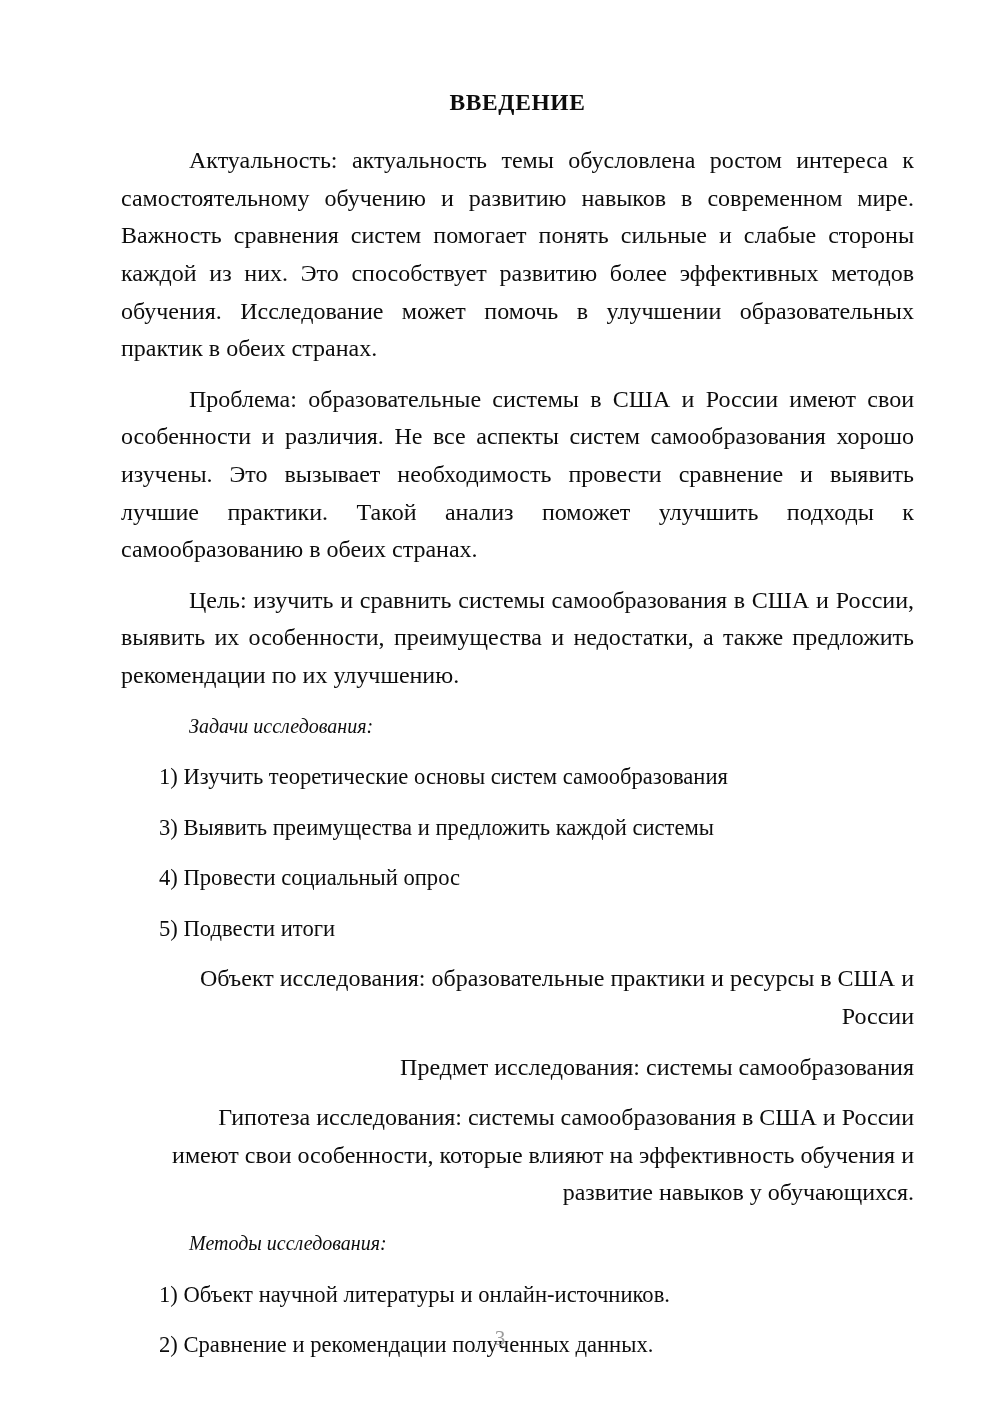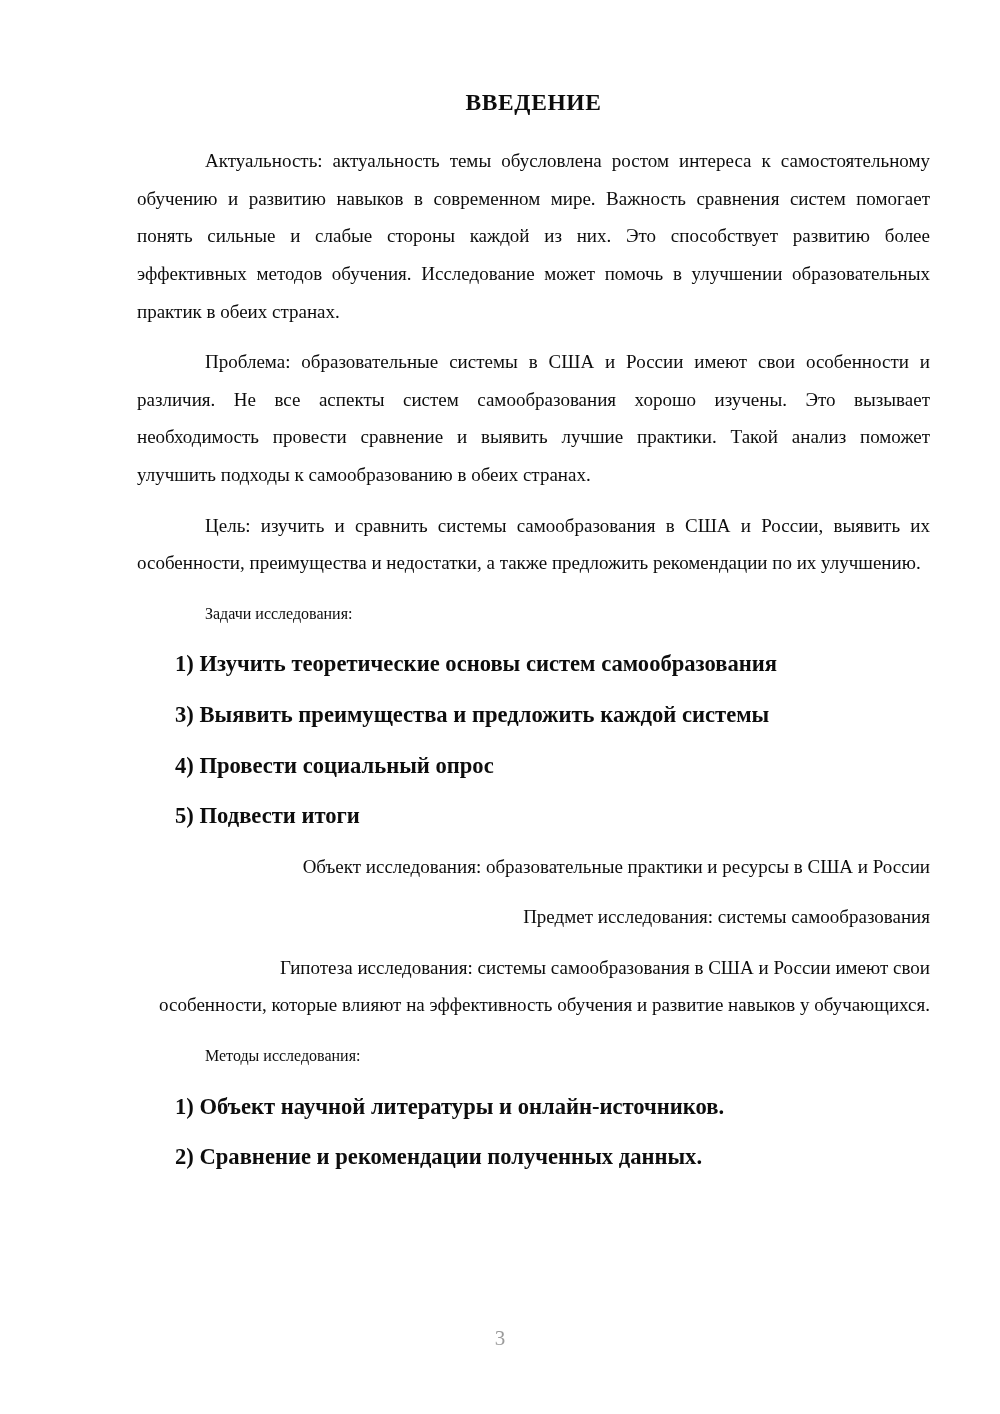--- a/index.html
+++ b/index.html
@@ -16,62 +16,62 @@
     margin: 0 auto;
     background: #ffffff;
     box-sizing: border-box;
     overflow: hidden;
     font-family: "Liberation Serif", "DejaVu Serif", serif;
     color: #0d0d0d;
   }
 
   .content {
     position: absolute;
-    left: 137px;
+    left: 121px;
     top: 88px;
     width: 793px;
   }
 
   .doc-title {
     font-size: 23.5px;
     font-weight: bold;
     text-align: center;
     letter-spacing: 0.6px;
     margin: 0 0 26px 0;
     line-height: 1.2;
   }
 
   .para {
-    font-size: 19px;
+    font-size: 24px;
     line-height: 37.6px;
     text-align: justify;
     text-justify: inter-word;
     text-indent: 68px;
     margin: 0 0 13px 0;
     hyphens: none;
   }
 
   
   .para.ragged {
     text-align: right;
   }
 
   .lead-in {
-    font-size: 16px;
+    font-size: 20px;
     line-height: 37.6px;
     text-indent: 68px;
     margin: 0 0 13px 0;
     text-align: left;
+    font-style: italic;
   }
 
   .numbered-list {
     list-style: none;
     margin: 0 0 13px 0;
     padding: 0;
-    font-weight: bold;
   }
 
   .numbered-list li {
     font-size: 22.6px;
     line-height: 37.6px;
     margin: 0 0 13px 0;
     padding-left: 38px;
     text-indent: -38px;
     margin-left: 38px;
     text-align: left;

